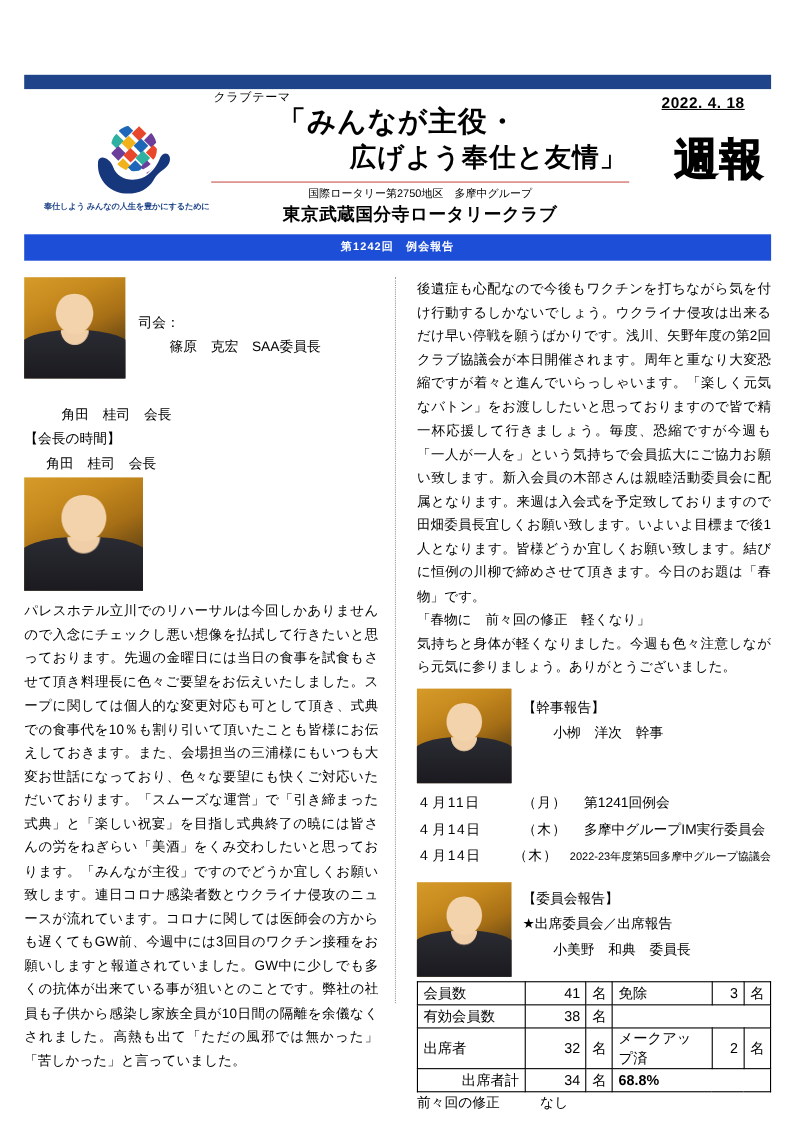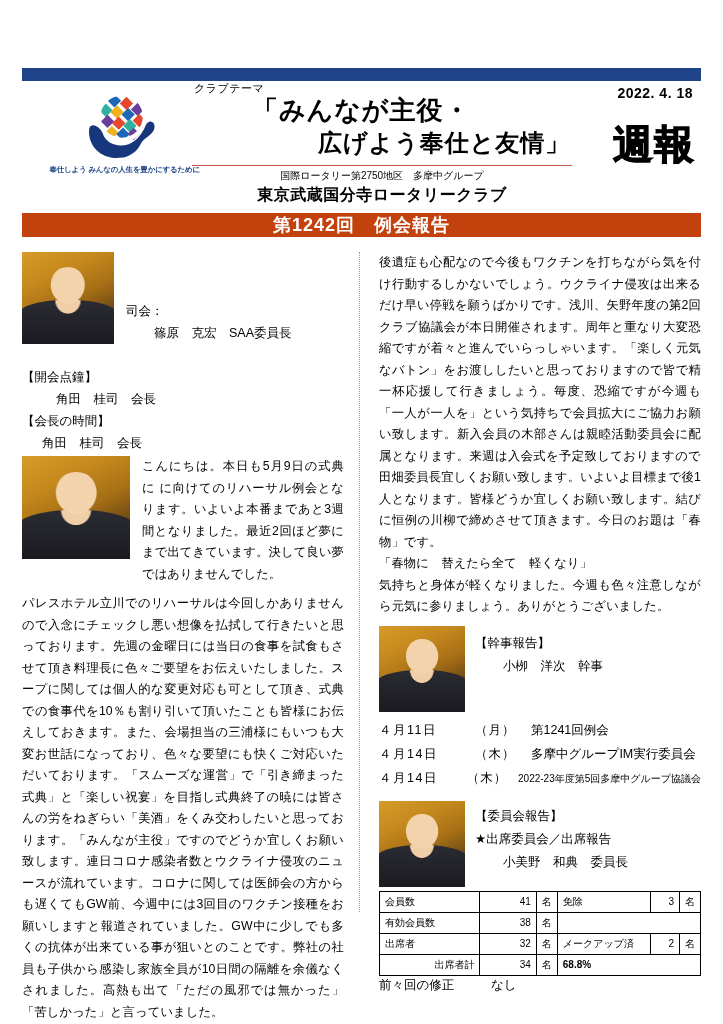--- a/index.html
+++ b/index.html
@@ -29,23 +29,23 @@
     width: 679px; height: 13px;
     background: #1F4489;
   }
   .header {
     position: absolute;
     left: 22px; top: 81px;
     width: 679px; height: 125px;
   }
   .logo-wrap {
     position: absolute;
-    left: 18px; top: 10px;
+    left: 18px; top: 28px;
     width: 160px;
-    text-align: right;
+    text-align: left;
   }
   .logo-mark {
     width: 86px; height: 72px;
     margin: 0 auto;
     position: relative;
   }
   .logo-tag {
     font-size: 7.5px;
     font-weight: bold;
     color: #1F4489;
@@ -94,44 +94,45 @@
     left: 170px; top: 104px;
     width: 380px;
     text-align: center;
     font-size: 16px;
     font-weight: bold;
     letter-spacing: 0.5px;
     white-space: nowrap;
   }
   .issue-date {
     position: absolute;
-    right: 8px; top: 4px;
+    right: 24px; top: 4px;
     font-size: 14px;
     font-weight: bold;
     letter-spacing: 0.5px;
     white-space: nowrap;
+    text-decoration: underline;
   }
   .weekly-label {
     position: absolute;
     right: 6px; top: 36px;
     font-size: 40px;
     font-weight: bold;
     letter-spacing: 1px;
     white-space: nowrap;
     -webkit-text-stroke: 1.1px #000;
   }
 
   .meeting-bar {
     position: absolute;
     left: 22px; top: 213px;
     width: 679px; height: 24px;
-    background: #c2410c;
+    background: #1d4ed8;
     color: #fff;
     text-align: center;
-    font-size: 18px;
+    font-size: 10px;
     font-weight: bold;
     line-height: 24px;
     letter-spacing: 1px;
   }
 
   
   .columns {
     position: absolute;
     left: 22px; top: 252px;
     width: 679px;
@@ -173,21 +174,21 @@
     content: "";
     position: absolute;
     left: 50%; top: 16%;
     width: 44%; height: 44%;
     transform: translateX(-50%);
     background: radial-gradient(ellipse at 50% 45%, #f2d3ac 0 58%, rgba(242,211,172,0) 62%);
     border-radius: 50%;
     z-index: 2;
   }
 
-  .head-block { display: flex; gap: 12px; align-items: flex-end; }
+  .head-block { display: flex; gap: 12px; align-items: center; }
   .head-block .photo { width: 92px; height: 92px; }
   .head-texts { padding-top: 12px; font-size: 12.5px; line-height: 22px; }
   .head-texts .indent1 { padding-left: 28px; }
 
   .bracket-line { font-size: 12.5px; line-height: 22px; }
   .bracket-line .indent1 { padding-left: 34px; display: inline-block; }
 
   .chair-block { display: flex; gap: 12px; align-items: flex-start; margin-top: 2px; }
   .chair-block .photo { width: 108px; height: 103px; }
 
@@ -214,21 +215,21 @@
   .cm-block { display: flex; gap: 10px; align-items: flex-start; margin-top: 10px; }
   .cm-block .photo { width: 86px; height: 86px; }
   .cm-texts { padding-top: 4px; font-size: 12.5px; line-height: 23px; }
   .cm-texts .indent1 { padding-left: 28px; }
 
   
   table.att {
     margin-top: 4px;
     border-collapse: collapse;
     width: 322px;
-    font-size: 10px;
+    font-size: 13px;
   }
   table.att td {
     border: 1px solid #000;
     height: 21px;
     padding: 0 5px;
     vertical-align: middle;
   }
   td.lbl { width: 104px; }
   td.num { width: 58px; text-align: right; padding-right: 3px; }
   td.unit { width: 18px; border-left: none; padding-left: 0; }
@@ -303,42 +304,39 @@
         <div class="photo"></div>
         <div class="head-texts">
           <div>司会：</div>
           <div class="indent1">篠原　克宏　SAA委員長</div>
         </div>
       </div>
 
       <div style="height:22px"></div>
 
       <div class="bracket-line">
-        <div>【開会点鐘】</div>
         <div class="indent1">角田　桂司　会長</div>
       </div>
 
       <div class="bracket-line">
         <div>【会長の時間】</div>
         <div style="padding-left:20px">角田　桂司　会長</div>
       </div>
 
       <div class="chair-block">
         <div class="photo"></div>
-        <div class="body-text" style="flex:1">こんにちは。本日も5月9日の式典に
-に向けてのリハーサル例会となります。いよいよ本番まであと3週間となりました。最近2回ほど夢にまで出てきています。決して良い夢ではありませんでした。</div>
       </div>
 
       <div class="body-text flow">パレスホテル立川でのリハーサルは今回しかありませんので入念にチェックし悪い想像を払拭して行きたいと思っております。先週の金曜日には当日の食事を試食もさせて頂き料理長に色々ご要望をお伝えいたしました。スープに関しては個人的な変更対応も可として頂き、式典での食事代を10％も割り引いて頂いたことも皆様にお伝えしておきます。また、会場担当の三浦様にもいつも大変お世話になっており、色々な要望にも快くご対応いただいております。「スムーズな運営」で「引き締まった式典」と「楽しい祝宴」を目指し式典終了の暁には皆さんの労をねぎらい「美酒」をくみ交わしたいと思っております。「みんなが主役」ですのでどうか宜しくお願い致します。連日コロナ感染者数とウクライナ侵攻のニュースが流れています。コロナに関しては医師会の方からも遅くてもGW前、今週中には3回目のワクチン接種をお願いしますと報道されていました。GW中に少しでも多くの抗体が出来ている事が狙いとのことです。弊社の社員も子供から感染し家族全員が10日間の隔離を余儀なくされました。高熱も出て「ただの風邪では無かった」「苦しかった」と言っていました。</div>
     </div>
 
     <div class="col col-right">
 
       <div class="body-text">後遺症も心配なので今後もワクチンを打ちながら気を付け行動するしかないでしょう。ウクライナ侵攻は出来るだけ早い停戦を願うばかりです。浅川、矢野年度の第2回クラブ協議会が本日開催されます。周年と重なり大変恐縮ですが着々と進んでいらっしゃいます。「楽しく元気なバトン」をお渡ししたいと思っておりますので皆で精一杯応援して行きましょう。毎度、恐縮ですが今週も「一人が一人を」という気持ちで会員拡大にご協力お願い致します。新入会員の木部さんは親睦活動委員会に配属となります。来週は入会式を予定致しておりますので田畑委員長宜しくお願い致します。いよいよ目標まで後1人となります。皆様どうか宜しくお願い致します。結びに恒例の川柳で締めさせて頂きます。今日のお題は「春物」です。</div>
-      <div class="body-text">「春物に　替えたら全て　軽くなり」</div>
+      <div class="body-text">「春物に　前々回の修正　軽くなり」</div>
       <div class="body-text">気持ちと身体が軽くなりました。今週も色々注意しながら元気に参りましょう。ありがとうございました。</div>
 
       <div class="sec-block">
         <div class="photo"></div>
         <div class="sec-texts">
           <div>【幹事報告】</div>
           <div class="indent1">小栁　洋次　幹事</div>
         </div>
       </div>
 

